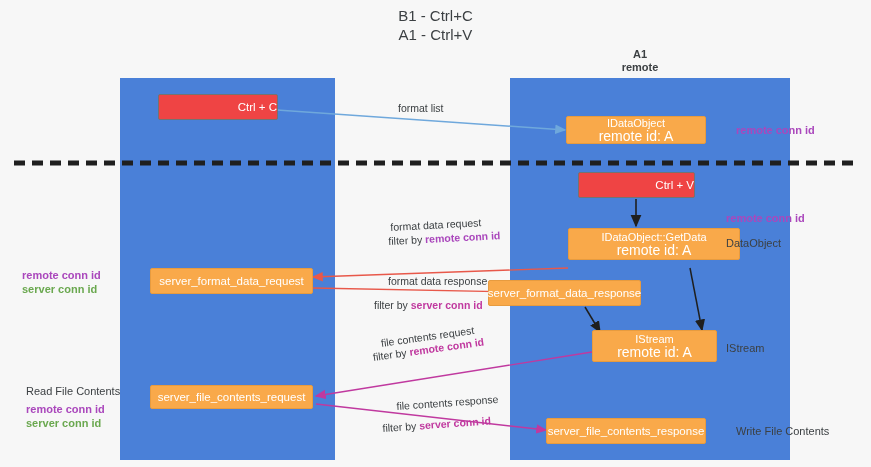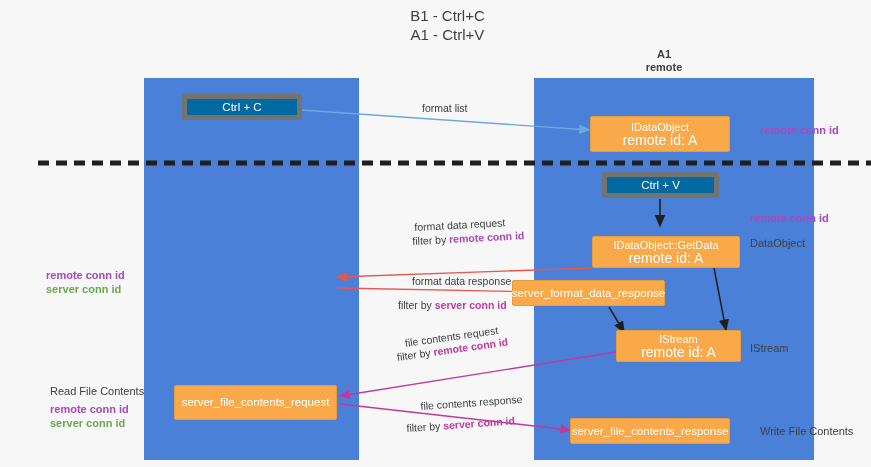--- a/index.html
+++ b/index.html
@@ -1,30 +1,30 @@
 <!DOCTYPE html>
 <html><head>
 <meta charset="utf-8">
 <style>
   html,body{margin:0;padding:0;background:#f7f7f7;}
   body{width:871px;height:467px;position:relative;overflow:hidden;
        font-family:"Liberation Sans","DejaVu Sans",sans-serif;color:#3c4043;}
-  #stage{position:absolute;inset:0;margin-left:24px;}
+  #stage{position:absolute;inset:0;}
 
   .lane{position:absolute;background:#4a80d8;}
   .title{position:absolute;left:0;right:0;top:6px;text-align:center;
          font-size:15px;line-height:19px;color:#3c4043;white-space:pre;}
   .colhead{position:absolute;text-align:center;font-size:11px;line-height:13px;
            color:#3c4043;white-space:pre;}
 
   .nodebox{position:absolute;box-sizing:border-box;border-radius:2px;
            display:flex;flex-direction:column;align-items:center;justify-content:center;
            color:#ffffff;text-align:center;}
   .orange{background:#f9a94a;border:1px solid #e79b3f;}
-  .green{background:#0369a1;border:5px solid #737373;}
+  .green{background:#ef4444;border:1px solid #737373;align-items:flex-end;}
   .nodebox .l1{font-size:11px;line-height:13px;white-space:pre;}
   .nodebox .l2{font-size:14px;line-height:13px;white-space:pre;}
   .nodebox.one .l1{font-size:11.5px;}
 
   .sidelab{position:absolute;font-size:11px;line-height:14px;white-space:pre;}
   .sidelab.dark{color:#3c4043;text-align:right;}
   .c-purple{color:#aa47bc;font-weight:bold;}
   .c-green{color:#6aa84f;font-weight:bold;}
   .c-magenta{color:#c0399f;font-weight:bold;}
 
@@ -82,45 +82,48 @@
 
     <path d="M316,404 L546,430" stroke="#c0399f" stroke-width="1.4" fill="none" marker-end="url(#am)"></path>
 
     <line class="dashed" x1="14" y1="163" x2="858" y2="163"></line>
   </svg>
 
   <div class="nodebox green one" style="left:158px;top:94px;width:120px;height:26px;">
     <span class="l1">Ctrl + C</span>
   </div>
 
-  <div class="nodebox orange" style="left:566px;top:116px;width:140px;height:36px;">
+  <div class="nodebox orange" style="left:566px;top:116px;width:140px;height:28px;">
     <span class="l1">IDataObject</span>
     <span class="l2">remote id: A</span>
   </div>
 
   <div class="nodebox green one" style="left:578px;top:172px;width:117px;height:26px;">
     <span class="l1">Ctrl + V</span>
   </div>
 
-  <div class="nodebox orange" style="left:568px;top:236px;width:148px;height:32px;">
+  <div class="nodebox orange" style="left:568px;top:228px;width:172px;height:32px;">
     <span class="l1">IDataObject::GetData</span>
     <span class="l2">remote id: A</span>
   </div>
 
+  <div class="nodebox orange one" style="left:150px;top:268px;width:163px;height:26px;">
+    <span class="l1">server_format_data_request</span>
+  </div>
 
   <div class="nodebox orange one" style="left:488px;top:280px;width:153px;height:26px;">
     <span class="l1">server_format_data_response</span>
   </div>
 
   <div class="nodebox orange" style="left:592px;top:330px;width:125px;height:32px;">
     <span class="l1">IStream</span>
     <span class="l2">remote id: A</span>
   </div>
 
-  <div class="nodebox orange one" style="left:150px;top:385px;width:163px;height:35px;">
+  <div class="nodebox orange one" style="left:150px;top:385px;width:163px;height:24px;">
     <span class="l1">server_file_contents_request</span>
   </div>
 
   <div class="nodebox orange one" style="left:546px;top:418px;width:160px;height:26px;">
     <span class="l1">server_file_contents_response</span>
   </div>
 
   <div class="sidelab c-purple" style="left:736px;top:123px;">remote conn id</div>
   <div class="sidelab c-purple" style="left:726px;top:211px;">remote conn id</div>
   <div class="sidelab dark" style="left:726px;top:236px;">DataObject</div>

